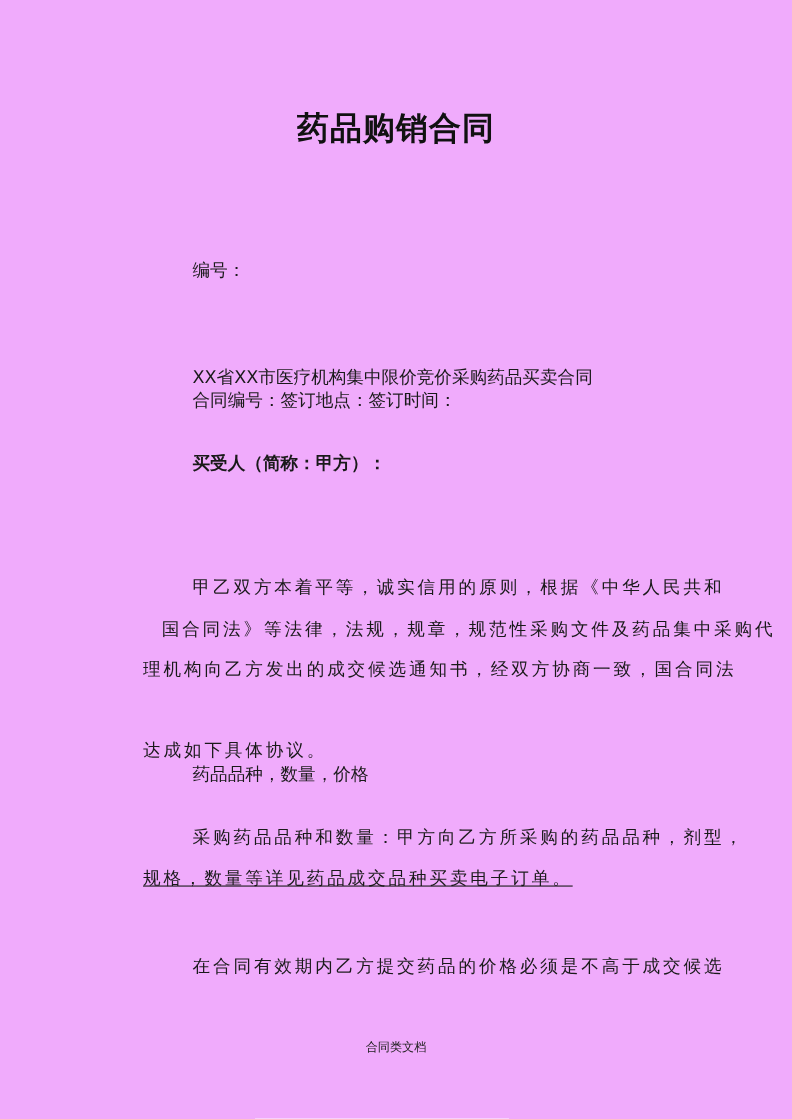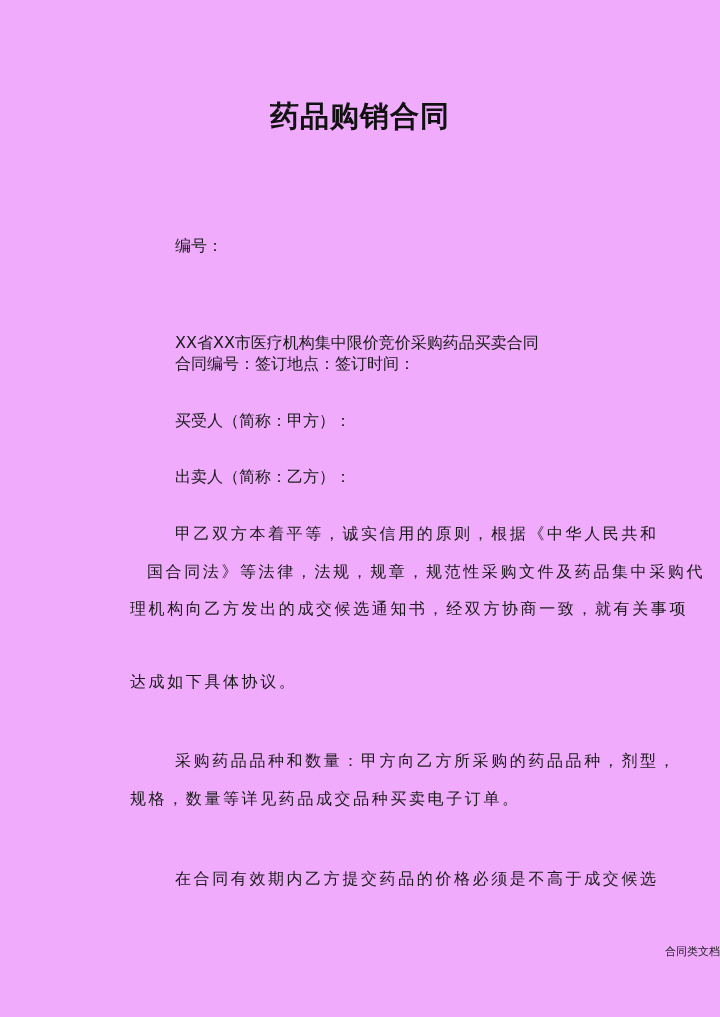--- a/index.html
+++ b/index.html
@@ -11,51 +11,51 @@
       text-align: center; font-size: 29px; font-weight: bold; letter-spacing: 1px; color: #111;
     }
     .line {
       position: absolute; left: 130px; width: 480px;
       font-size: 16px; line-height: 20px; white-space: nowrap; color: #1a1a1a;
     }
     .indent { left: 175px; }
     .spaced { letter-spacing: 2.6px; }
     .footer {
       position: absolute; left: 0; top: 944px; width: 720px;
-      text-align: right; font-size: 11px; color: #222; font-family: Liberation Serif, serif;
+      text-align: center; font-size: 11px; color: #222; font-family: Liberation Serif, serif;
     }
   </style>
 </head>
 <body>
 
 <div class="page">
 
   <div class="title">药品购销合同</div>
 
   <div class="line indent" style="top:236px;">编号：</div>
 
   <div class="line indent" style="top:297px;margin-top:36px;">XX省XX市医疗机构集中限价竞价采购药品买卖合同</div>
 
   <div class="line indent" style="top:354px;">合同编号：签订地点：签订时间：</div>
 
-  <div class="line indent" style="top:411px;">买受人（简称：甲方）：</div>
+  <div class="line indent" style="top:411px;font-weight:bold;">买受人（简称：甲方）：</div>
 
-  <div class="line indent" style="top:467px;">出卖人（简称：乙方）：</div>
 
   <div>
     <div class="line indent spaced" style="top:524px;text-align:right;">甲乙双方本着平等，诚实信用的原则，根据《中华人民共和</div>
     <div class="line spaced" style="top:562px;margin-left:17px;">国合同法》等法律，法规，规章，规范性采购文件及药品集中采购代</div>
-    <div class="line spaced" style="top:599px;">理机构向乙方发出的成交候选通知书，经双方协商一致，就有关事项</div>
+    <div class="line spaced" style="top:599px;">理机构向乙方发出的成交候选通知书，经双方协商一致，国合同法</div>
     <div class="line spaced" style="top:672px;">达成如下具体协议。</div>
   </div>
 
+  <div class="line indent" style="top:694px;">药品品种，数量，价格</div>
 
   <div>
     <div class="line indent spaced" style="top:751px;text-align:right;">采购药品品种和数量：甲方向乙方所采购的药品品种，剂型，</div>
-    <div class="line spaced" style="top:789px;">规格，数量等详见药品成交品种买卖电子订单。</div>
+    <div class="line spaced" style="top:789px;text-decoration:underline;">规格，数量等详见药品成交品种买卖电子订单。</div>
   </div>
 
 
   <div>
     <div class="line indent spaced" style="top:869px;">在合同有效期内乙方提交药品的价格必须是不高于成交候选</div>
   </div>
 
   <div class="footer">合同类文档</div>
 
 </div>

